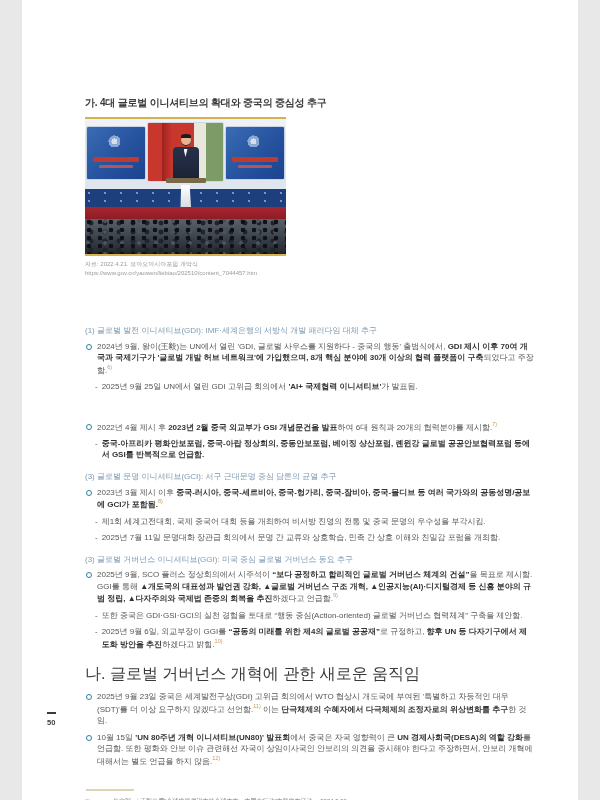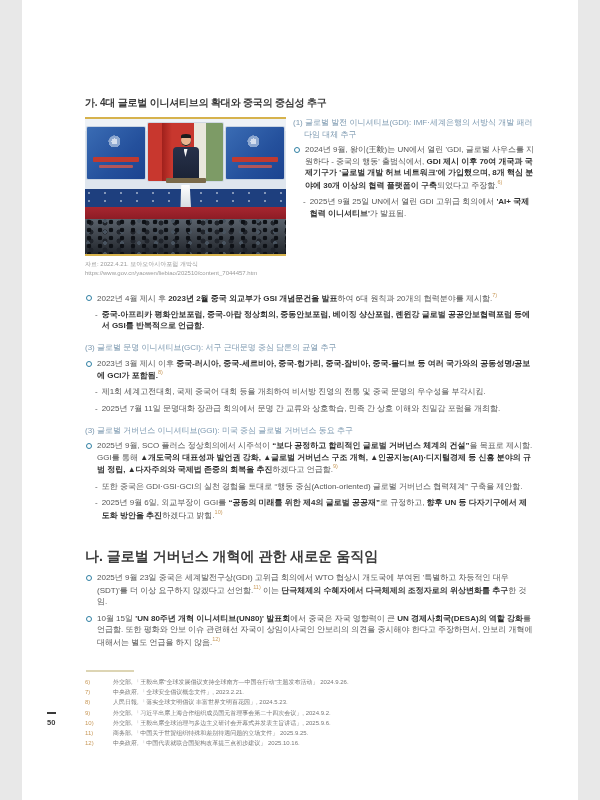--- a/index.html
+++ b/index.html
@@ -11,21 +11,21 @@
     font-family:"Liberation Sans","DejaVu Sans",sans-serif;
     color:#555;
     overflow:hidden;
     box-sizing:border-box;
     padding:96px 43px 0 63px;
   }
   h2.ga{
     font-size:10px;font-weight:700;color:#3a3a3a;
     margin:0 0 7px 0;letter-spacing:-0.2px;
   }
-  .two-col{display:flex;gap:7px;align-items:flex-start;margin-bottom:13px;}
+  .two-col{display:flex;gap:7px;align-items:flex-start;margin-bottom:13px;flex-direction:column;}
   .col-left{width:201px;flex:0 0 201px;}
   .col-right{flex:1;min-width:0;}
 
   
   .photo{
     width:201px;height:135px;
     border-top:2px solid #d6b24c;border-bottom:2px solid #d6b24c;
     position:relative;overflow:hidden;
     background:linear-gradient(#eef2f6 0 12px,#dfe6ee 12px 70px,#1e3f7e 70px 88px,#9c1f27 88px 100px,#51565e 100px);
   }
@@ -85,21 +85,21 @@
   .bullet .marker{flex:0 0 auto;}
   .bullet.o .marker{
     width:4px;height:4px;border:1.3px solid #2f7fa3;border-radius:50%;
     margin:3px 5px 0 1px;display:inline-block;
   }
   .bullet.dash{padding-left:10px;}
   .bullet.dash .marker{margin:0 4px 0 0;color:#555;}
   .btext{flex:1;min-width:0;}
   .b{font-weight:700;color:#333;}
   .sup{font-size:5.5px;vertical-align:super;color:#c99a5b;font-weight:400;}
-  h2.na{font-size:14px;font-weight:700;color:#3a3a3a;margin:27px 0 6px 0;}
+  h2.na{font-size:16px;font-weight:400;color:#3a3a3a;margin:14px 0 6px 0;}
 
   
   .fn-sep{width:48px;height:2px;background:#ddd5b4;margin:22px 0 5px 1px;}
   .footnotes{font-size:6px;line-height:1.7;color:#777;}
   .fn-row{display:flex;}
   .fn-num{flex:0 0 28px;color:#c99a5b;}
   .fn-text{flex:1;}
 
   .pagefoot{position:absolute;left:25px;top:712px;color:#404040;}
   .pagefoot .dash{width:9px;height:1.5px;background:#3a3a3a;margin-bottom:4px;}

